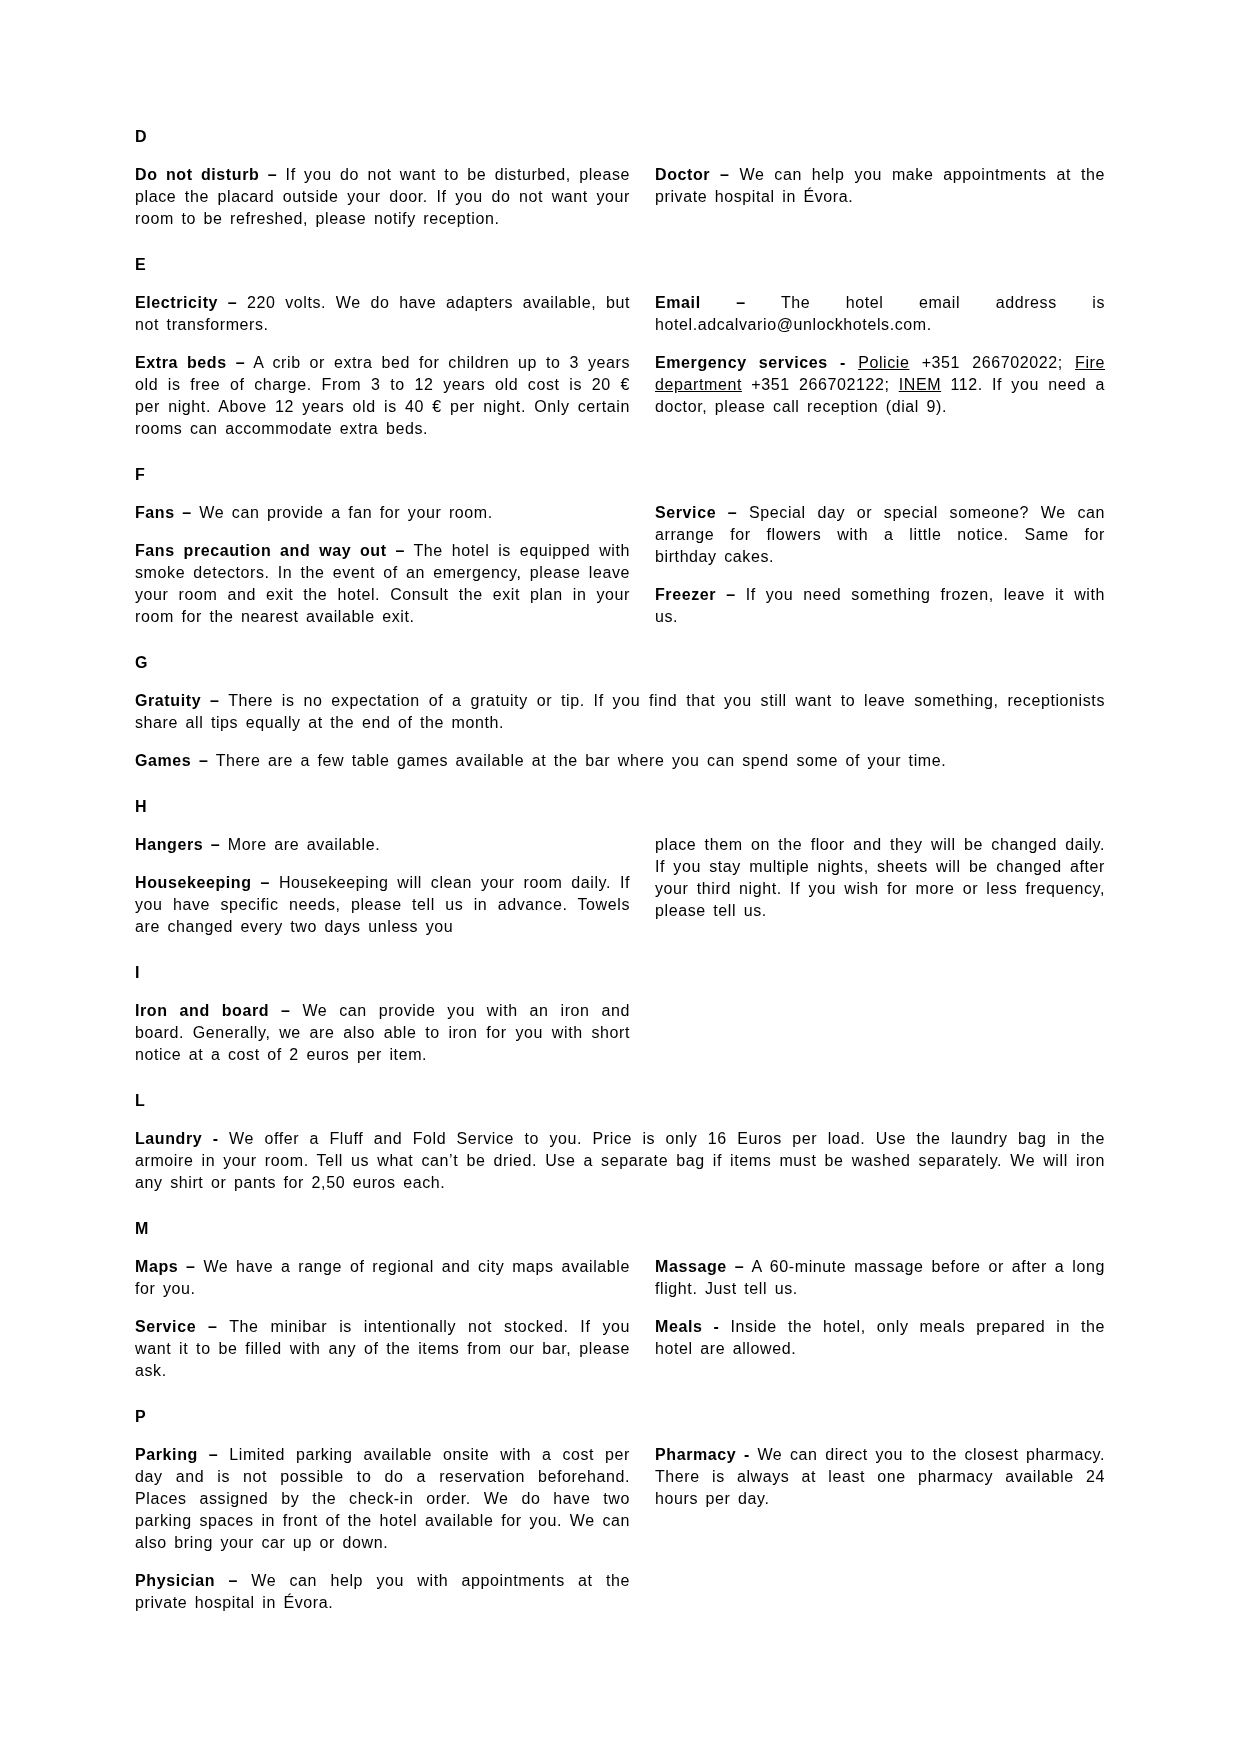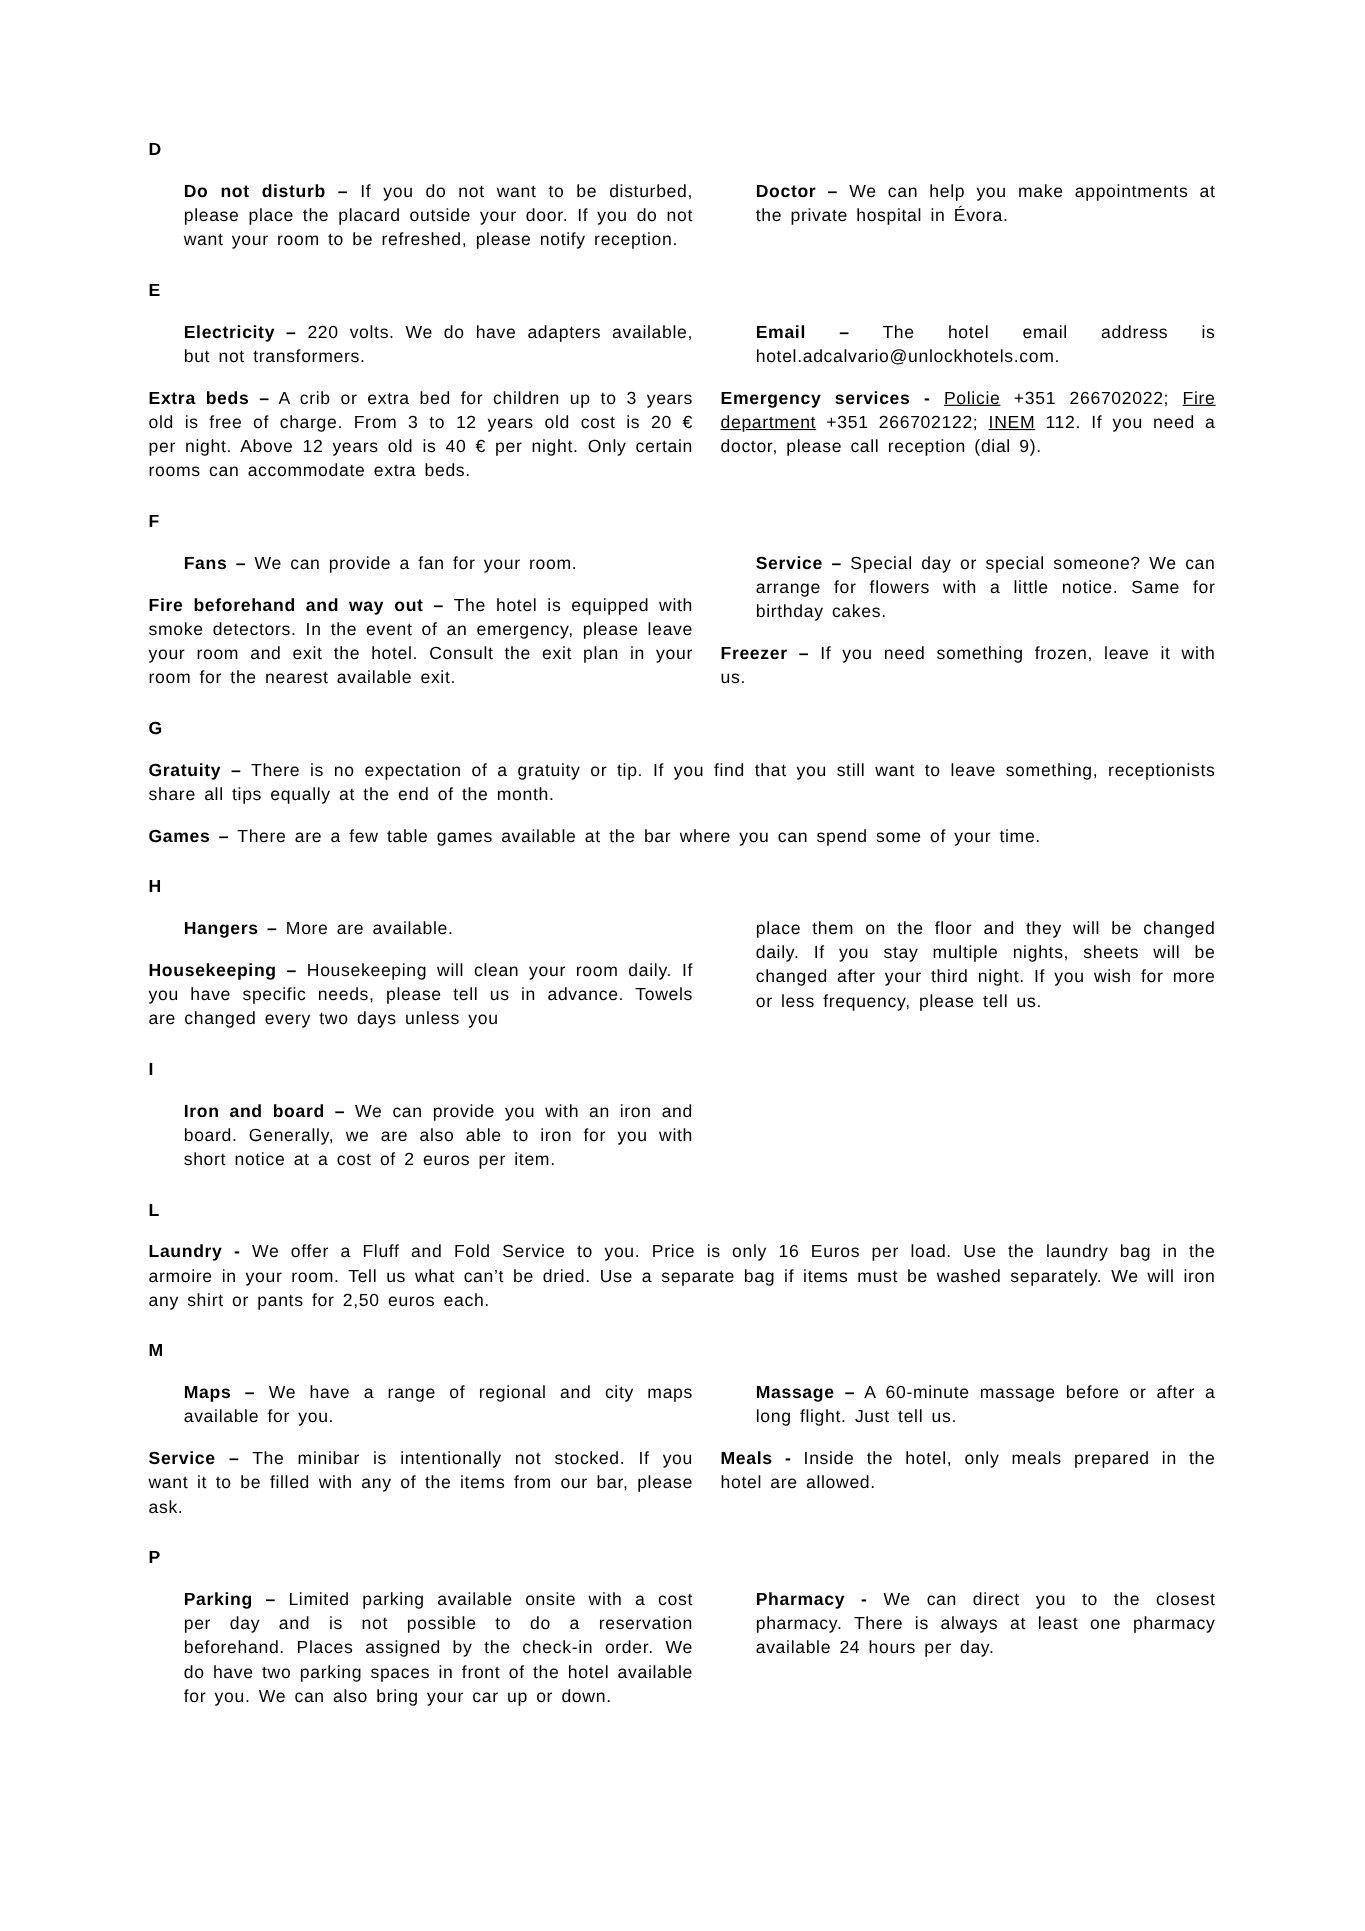--- a/index.html
+++ b/index.html
@@ -30,21 +30,21 @@
   .cols {
     display: grid;
     grid-template-columns: 495px 450px;
     column-gap: 25px;
     align-items: start;
   }
   .entry {
     margin: 16px 0 0 0;
     text-align: justify;
   }
-  .col .entry:first-child { margin-top: 0; margin-left: 32px; }
+  .col .entry:first-child { margin-top: 0; }
   .term { font-weight: bold; }
   .u { text-decoration: underline; }
 </style>
 </head>
 <body>
 
 <div class="page">
 
   <div class="section">
     <h2 class="letter">D</h2>
@@ -92,21 +92,21 @@
 
   <div class="section">
     <h2 class="letter">F</h2>
     <div class="cols">
       <div class="col">
         <p class="entry">
           <strong class="term"><span>Fans</span> <span>–</span></strong>
           <span class="desc">We can provide a fan for your room.</span>
         </p>
         <p class="entry">
-          <strong class="term"><span>Fire beforehand and way out</span> <span>–</span></strong>
+          <strong class="term"><span>Fans precaution and way out</span> <span>–</span></strong>
           <span class="desc">The hotel is equipped with smoke detectors. In the event of an emergency, please leave your room and exit the hotel. Consult the exit plan in your room for the nearest available exit.</span>
         </p>
       </div>
       <div class="col">
         <p class="entry">
           <strong class="term"><span>Service</span> <span>–</span></strong>
           <span class="desc">Special day or special someone? We can arrange for flowers with a little notice. Same for birthday cakes.</span>
         </p>
         <p class="entry">
           <strong class="term"><span>Freezer</span> <span>–</span></strong>
@@ -196,20 +196,24 @@
   </div>
 
   <div class="section">
     <h2 class="letter">P</h2>
     <div class="cols">
       <div class="col">
         <p class="entry">
           <strong class="term"><span>Parking</span> <span>–</span></strong>
           <span class="desc">Limited parking available onsite with a cost per day and is not possible to do a reservation beforehand. Places assigned by the check-in order. We do have two parking spaces in front of the hotel available for you. We can also bring your car up or down.</span>
         </p>
+        <p class="entry">
+          <strong class="term"><span>Physician</span> <span>–</span></strong>
+          <span class="desc">We can help you with appointments at the private hospital in Évora.</span>
+        </p>
       </div>
       <div class="col">
         <p class="entry">
           <strong class="term"><span>Pharmacy</span> <span>-</span></strong>
           <span class="desc">We can direct you to the closest pharmacy. There is always at least one pharmacy available 24 hours per day.</span>
         </p>
       </div>
     </div>
   </div>
 

